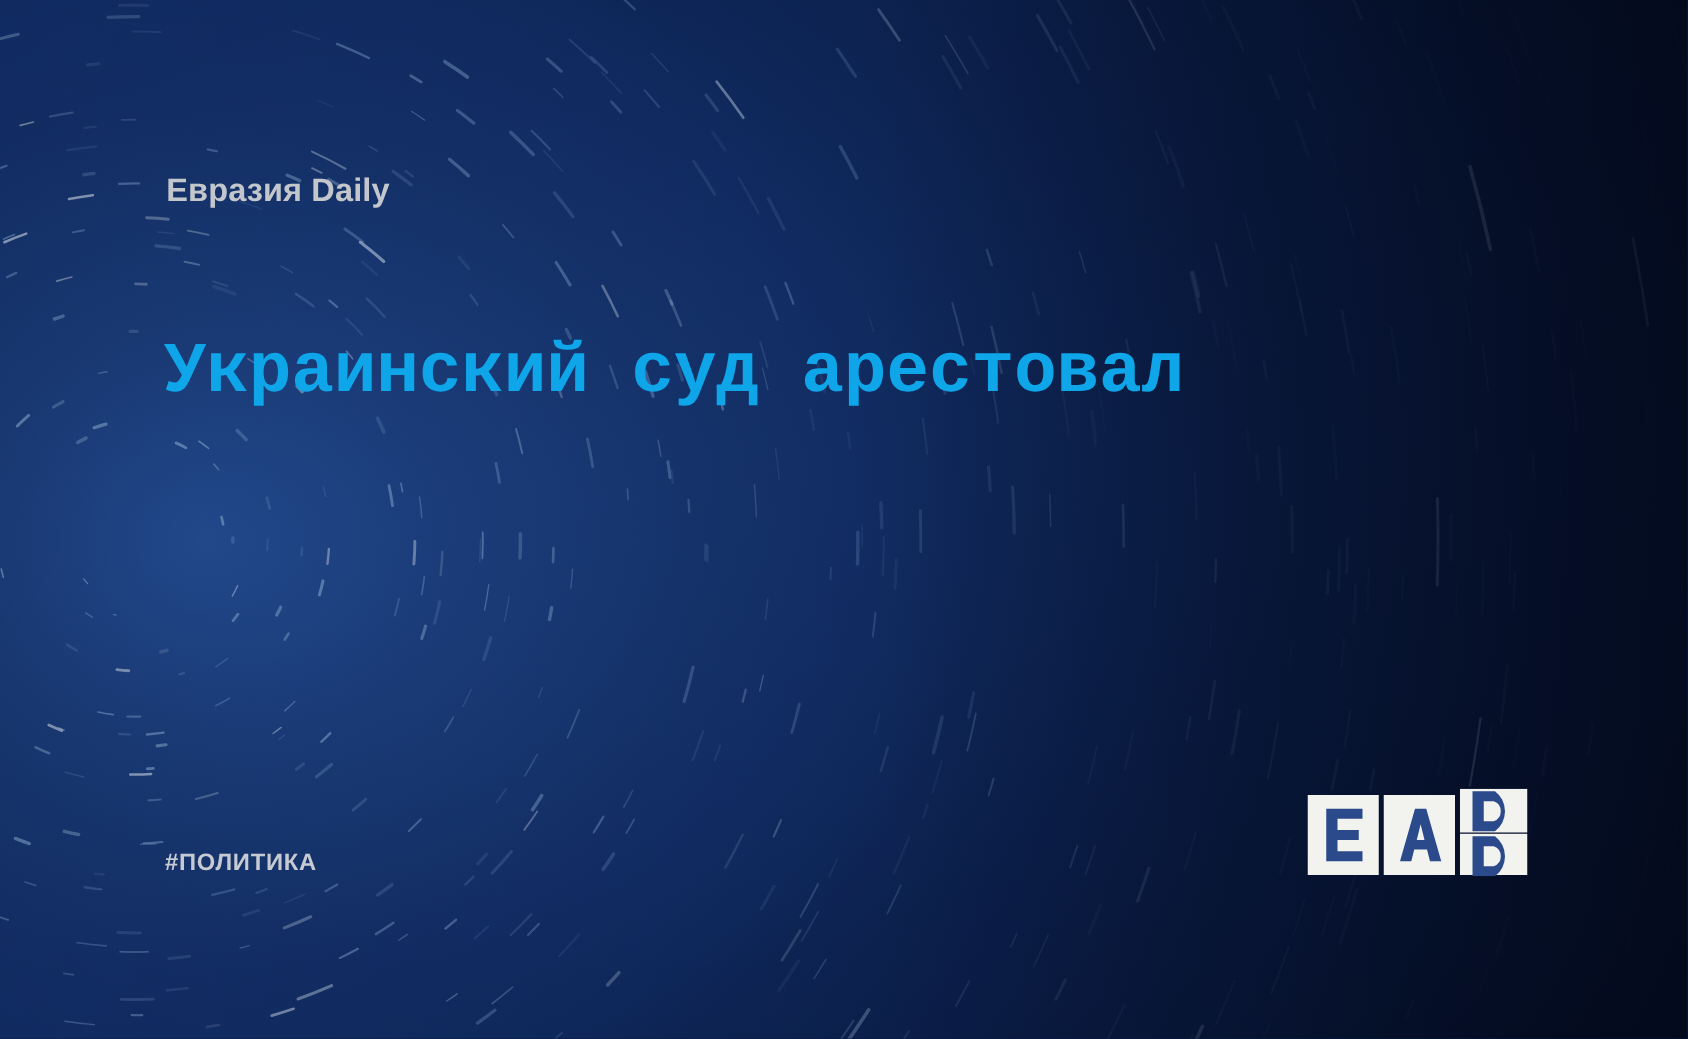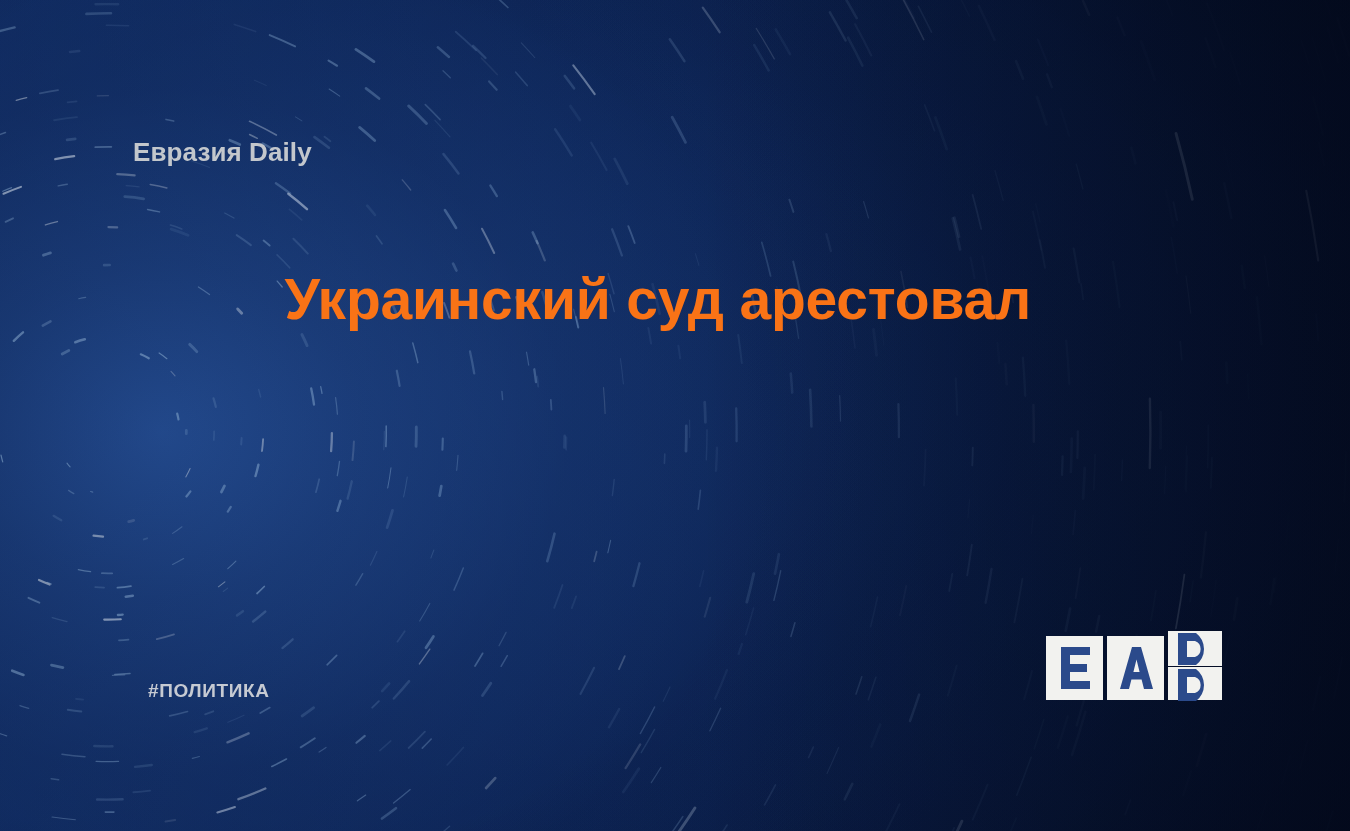--- a/index.html
+++ b/index.html
@@ -7,21 +7,20 @@
     padding: 0;
     background: #06102c;
   }
   #card {
     position: relative;
     width: 1350px;
     height: 831px;
     overflow: hidden;
     font-family: "Liberation Sans", sans-serif;
     background: #0a1d4e;
-    text-align: right;
   }
 
   
   .bg-layer {
     position: absolute;
     inset: 0;
     width: 100%;
     height: 100%;
   }
   #bg-base {
@@ -81,35 +80,35 @@
   }
 
   #headline {
     position: absolute;
     left: 131px;
     top: 262px;
     width: 900px;
     font-size: 57px;
     font-weight: bold;
     line-height: 74px;
-    color: #f97316;
+    color: #0ea5e9;
     letter-spacing: -0.2px;
+    font-family: Liberation Mono, monospace;
   }
   #headline .hl-line { display: block; white-space: nowrap; }
 
   #tag {
     position: absolute;
     left: 132px;
     top: 680px;
     font-size: 19px;
     font-weight: bold;
     letter-spacing: 0.6px;
     color: #c6cad2;
     white-space: nowrap;
-    margin-left: 16px;
   }
 
   
   #logo {
     position: absolute;
     left: 1046px;
     top: 631px;
     width: 176px;
     height: 70px;
   }

